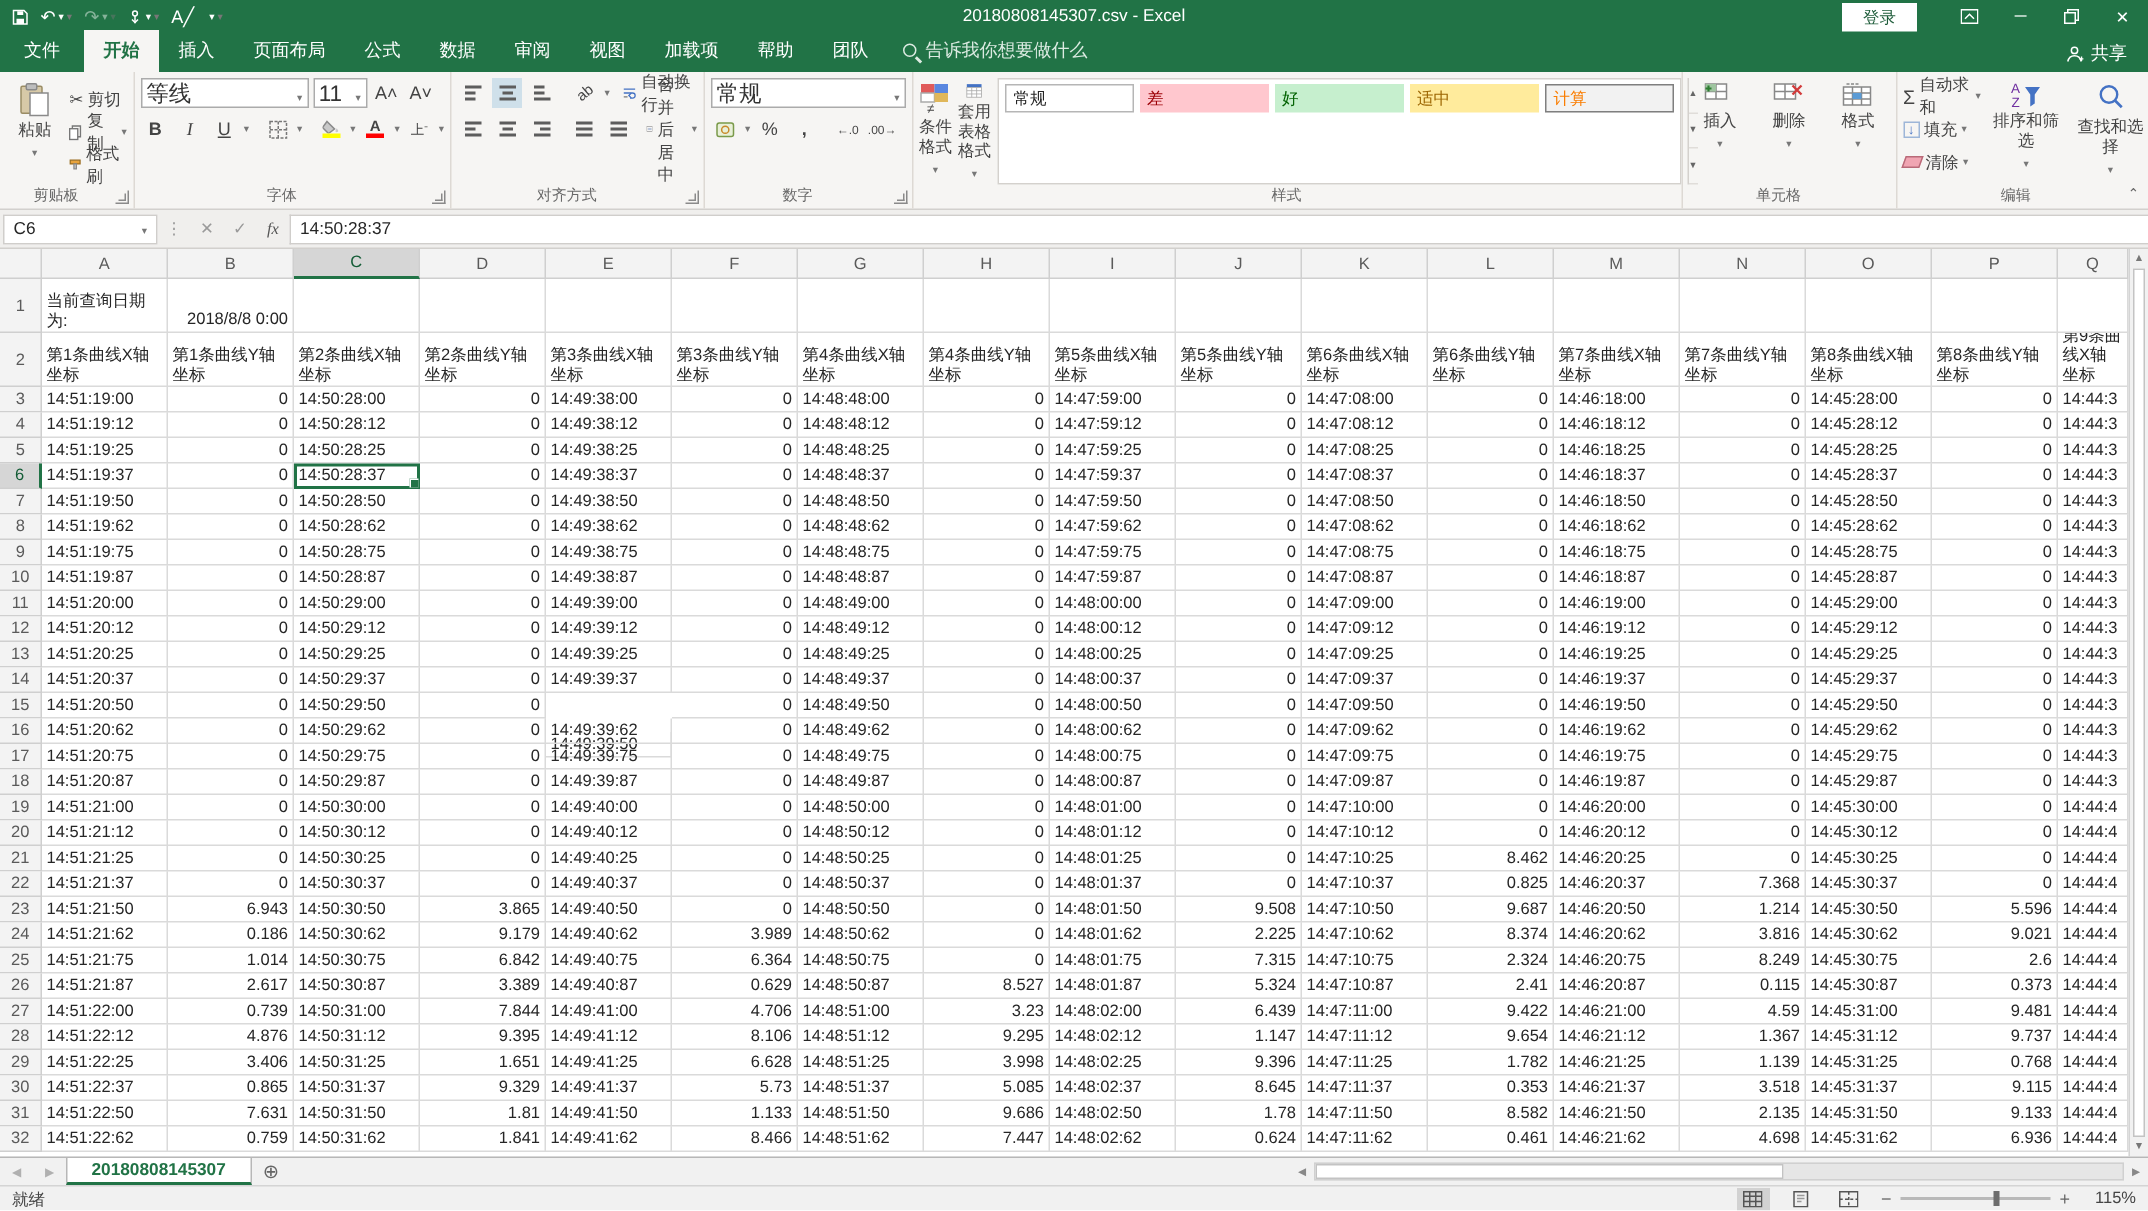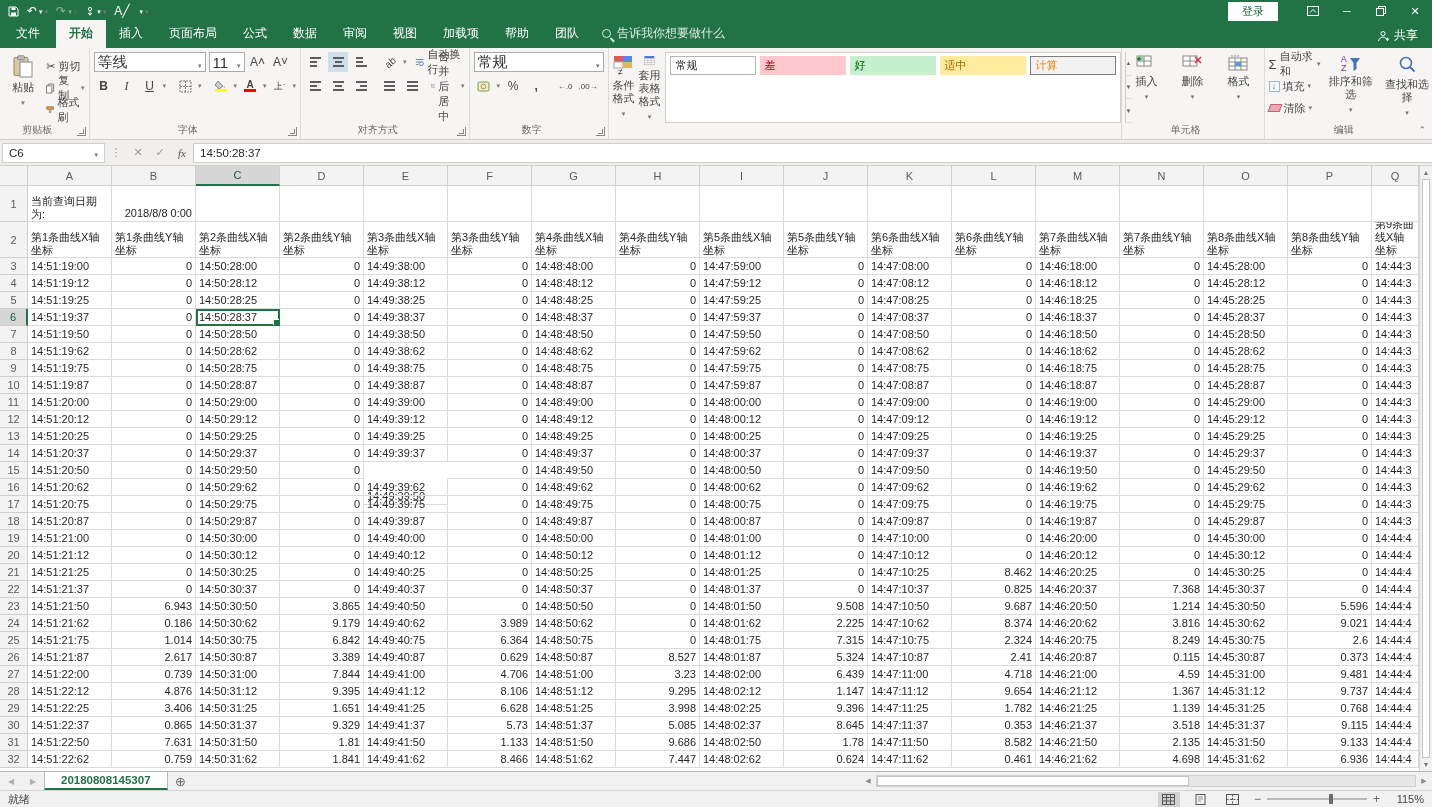--- a/index.html
+++ b/index.html
@@ -138,20 +138,21 @@
             <path d="M5 4.5v5" stroke="#fff"></path>
             <path d="M3 7l2 2 2-2" fill="none" stroke="#fff"></path>
           </svg>
         <span class="dd">▾</span>
       </span>
       <span class="qbtn">A╱</span>
       <span class="qbtn">
           <span class="dd">▾</span>
         </span>
     </div>
+    <div class="win-title">20180808145307.csv - Excel</div>
     <div class="tb-right">
       <span class="login">登录</span>
       <span class="winbtn">
         <svg width="12" height="10" viewBox="0 0 12 10">
             <rect x="0.5" y="0.5" width="11" height="9" fill="none" stroke="#fff"></rect>
             <path d="M3 6.5l3-3 3 3" fill="none" stroke="#fff"></path>
           </svg>
       </span>
       <span class="winbtn">─</span>
       <span class="winbtn">
@@ -425,20 +426,21 @@
             <span class="gcell g-good">好</span>
             <span class="gcell g-neutral">适中</span>
             <span class="gcell g-calc">计算</span>
           </div>
       </div>
       <div class="gscroll">
           <span>▲</span>
           <span>▼</span>
           <span>▼</span>
         </div>
+      <span class="glabel">样式</span>
     </div>
 
     <div class="rgroup" style="width:146px;">
       <div class="bigbtn" style="width:42px;">
         <svg width="22" height="18" viewBox="0 0 22 18">
             <rect x="1" y="1" width="14" height="10" fill="#fff" stroke="#888"></rect>
             <path d="M1 6h14M8 1v10" stroke="#888"></path>
             <rect x="1" y="1" width="7" height="5" fill="#9fc5a0"></rect>
             <path d="M3 8h4M5 6v4" stroke="#2e7d32" stroke-width="1.4" transform="translate(-2,-4)"></path>
           </svg>
@@ -1978,21 +1980,21 @@
           <div class="c" style="width: 84px; height: 17px;">
             <span>14:48:02:00</span>
           </div>
           <div class="c num" style="width: 84px; height: 17px;">
             <span>6.439</span>
           </div>
           <div class="c" style="width: 84px; height: 17px;">
             <span>14:47:11:00</span>
           </div>
           <div class="c num" style="width: 84px; height: 17px;">
-            <span>4.718</span>
+            <span>9.422</span>
           </div>
           <div class="c" style="width: 84px; height: 17px;">
             <span>14:46:21:00</span>
           </div>
           <div class="c num" style="width: 84px; height: 17px;">
             <span>4.59</span>
           </div>
           <div class="c" style="width: 84px; height: 17px;">
             <span>14:45:31:00</span>
           </div>

